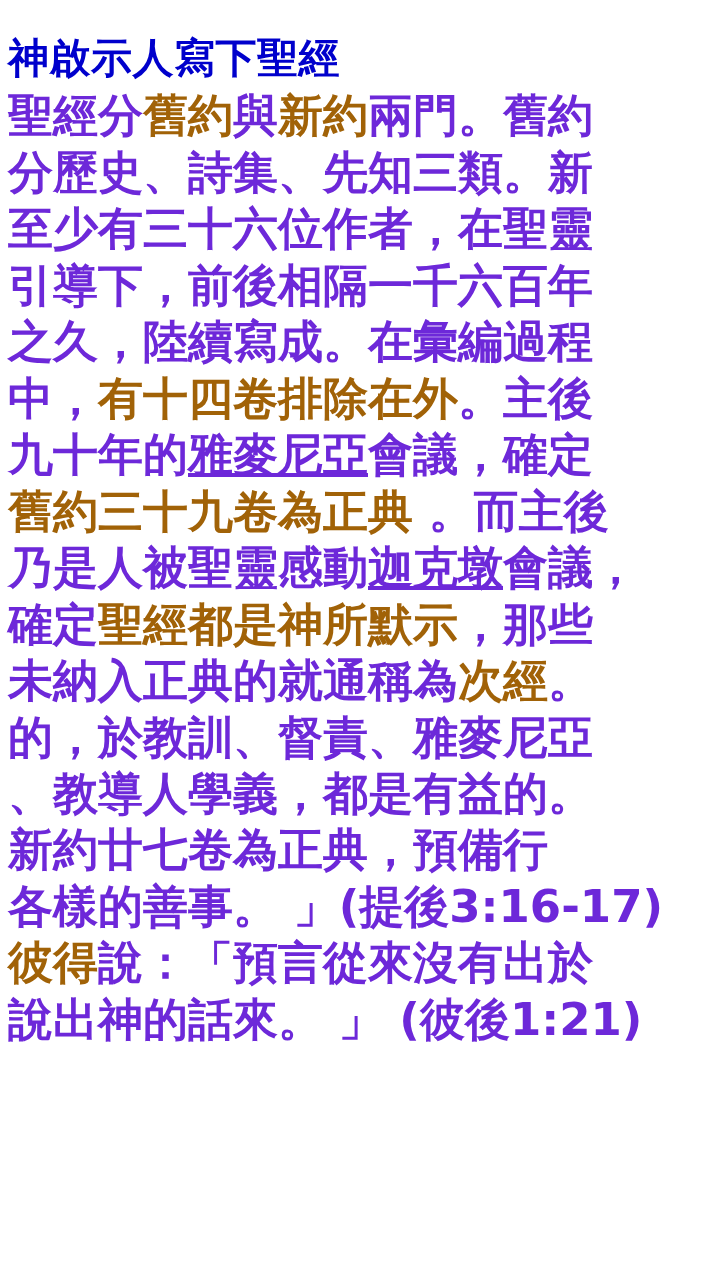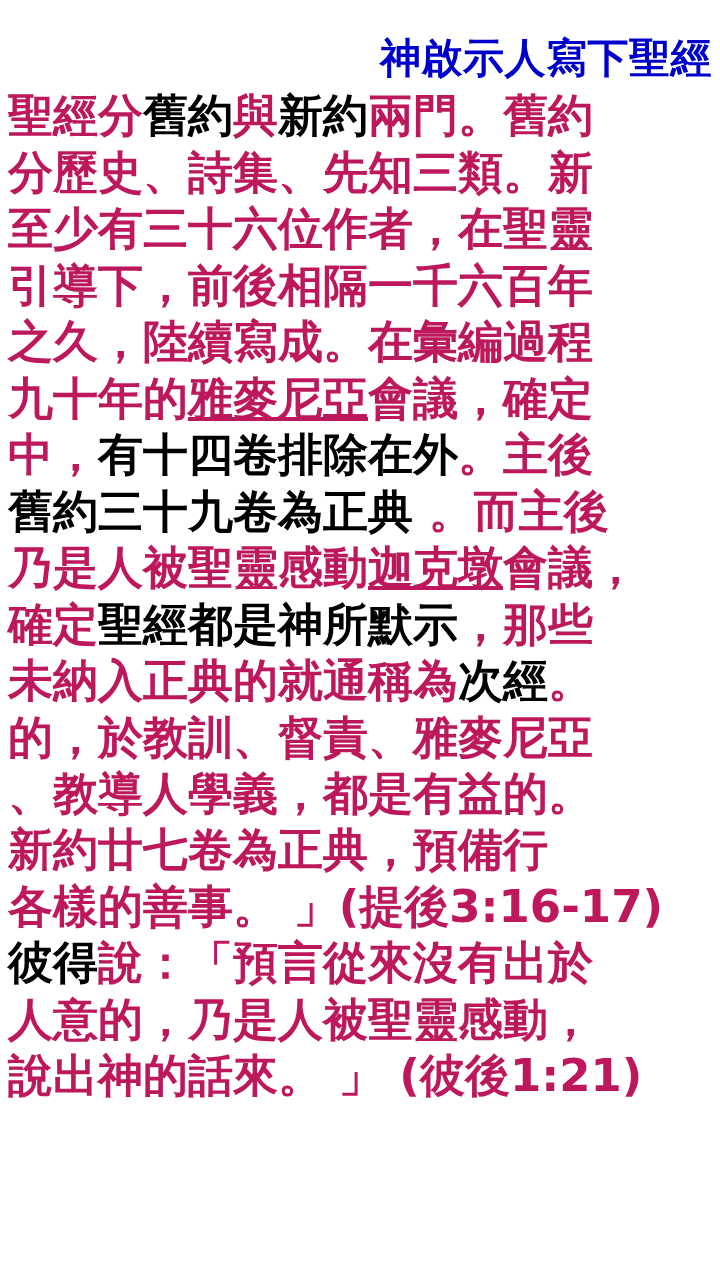--- a/index.html
+++ b/index.html
@@ -14,68 +14,67 @@
     overflow: hidden;
   }
   .page {
     width: 720px;
     height: 1280px;
     box-sizing: border-box;
     padding: 34px 8px 0 8px;
     background: #ffffff;
   }
   .title {
-    text-align: right;
+    text-align: left;
     font-size: 41px;
     font-weight: bold;
     color: #0000cc;
     line-height: 1.18;
     letter-spacing: 0.5px;
     margin-bottom: 6px;
   }
   .body-text {
     font-size: 45px;
     font-weight: bold;
     line-height: 1.255;
     color: #0000cc;
     text-align: left;
     letter-spacing: 0px;
     word-break: break-all;
   }
   .red {
-    color: #000000;
+    color: #a16207;
   }
   .blue {
-    color: #be185d;
+    color: #6d28d9;
   }
   .ul {
     text-decoration: underline;
   }
   .line {
     white-space: nowrap;
   }
 </style>
 </head>
 <body>
 
 <div class="page">
   <div class="title">神啟示人寫下聖經</div>
   <div class="body-text">
       <div class="line"><span class="blue">聖經分</span><span class="red">舊約</span><span class="blue">與</span><span class="red">新約</span><span class="blue">兩門。舊約</span></div>
       <div class="line"><span class="blue">分歷史、詩集、先知三類。新</span></div>
       <div class="line"><span class="blue">至少有三十六位作者，在聖靈</span></div>
       <div class="line"><span class="blue">引導下，前後相隔一千六百年</span></div>
       <div class="line"><span class="blue">之久，陸續寫成。在彙編過程</span></div>
+      <div class="line"><span class="blue">中，</span><span class="red">有十四卷排除在外</span><span class="blue">。主後</span></div>
       <div class="line"><span class="blue">九十年的</span><span class="blue ul">雅麥尼亞</span><span class="blue">會議，確定</span></div>
-      <div class="line"><span class="blue">中，</span><span class="red">有十四卷排除在外</span><span class="blue">。主後</span></div>
       <div class="line"><span class="red">舊約三十九卷為正典</span><span class="blue"> 。而主後</span></div>
       <div class="line"><span class="blue">乃是人被聖靈感動</span><span class="blue ul">迦克墩</span><span class="blue">會議，</span></div>
       <div class="line"><span class="blue">確定</span><span class="red">聖經都是神所默示</span><span class="blue">，那些</span></div>
       <div class="line"><span class="blue">未納入正典的就通稱為</span><span class="red">次經</span><span class="blue">。</span></div>
       <div class="line"><span class="blue">的，於教訓、督責、雅麥尼亞</span></div>
       <div class="line"><span class="blue">、教導人學義，都是有益的。</span></div>
       <div class="line"><span class="blue">新約廿七卷為正典，預備行</span></div>
       <div class="line"><span class="blue">各樣的善事。 」(提後3:16-17)</span></div>
       <div class="line"><span class="red">彼得</span><span class="blue">說：「預言從來沒有出於</span></div>
-      <div class="line"><span class="blue">人意的，乃是人被聖靈感動，</span></div>
       <div class="line"><span class="blue">說出神的話來。 」 (彼後1:21)</span></div>
     </div>
 </div>
 
 </body></html>

